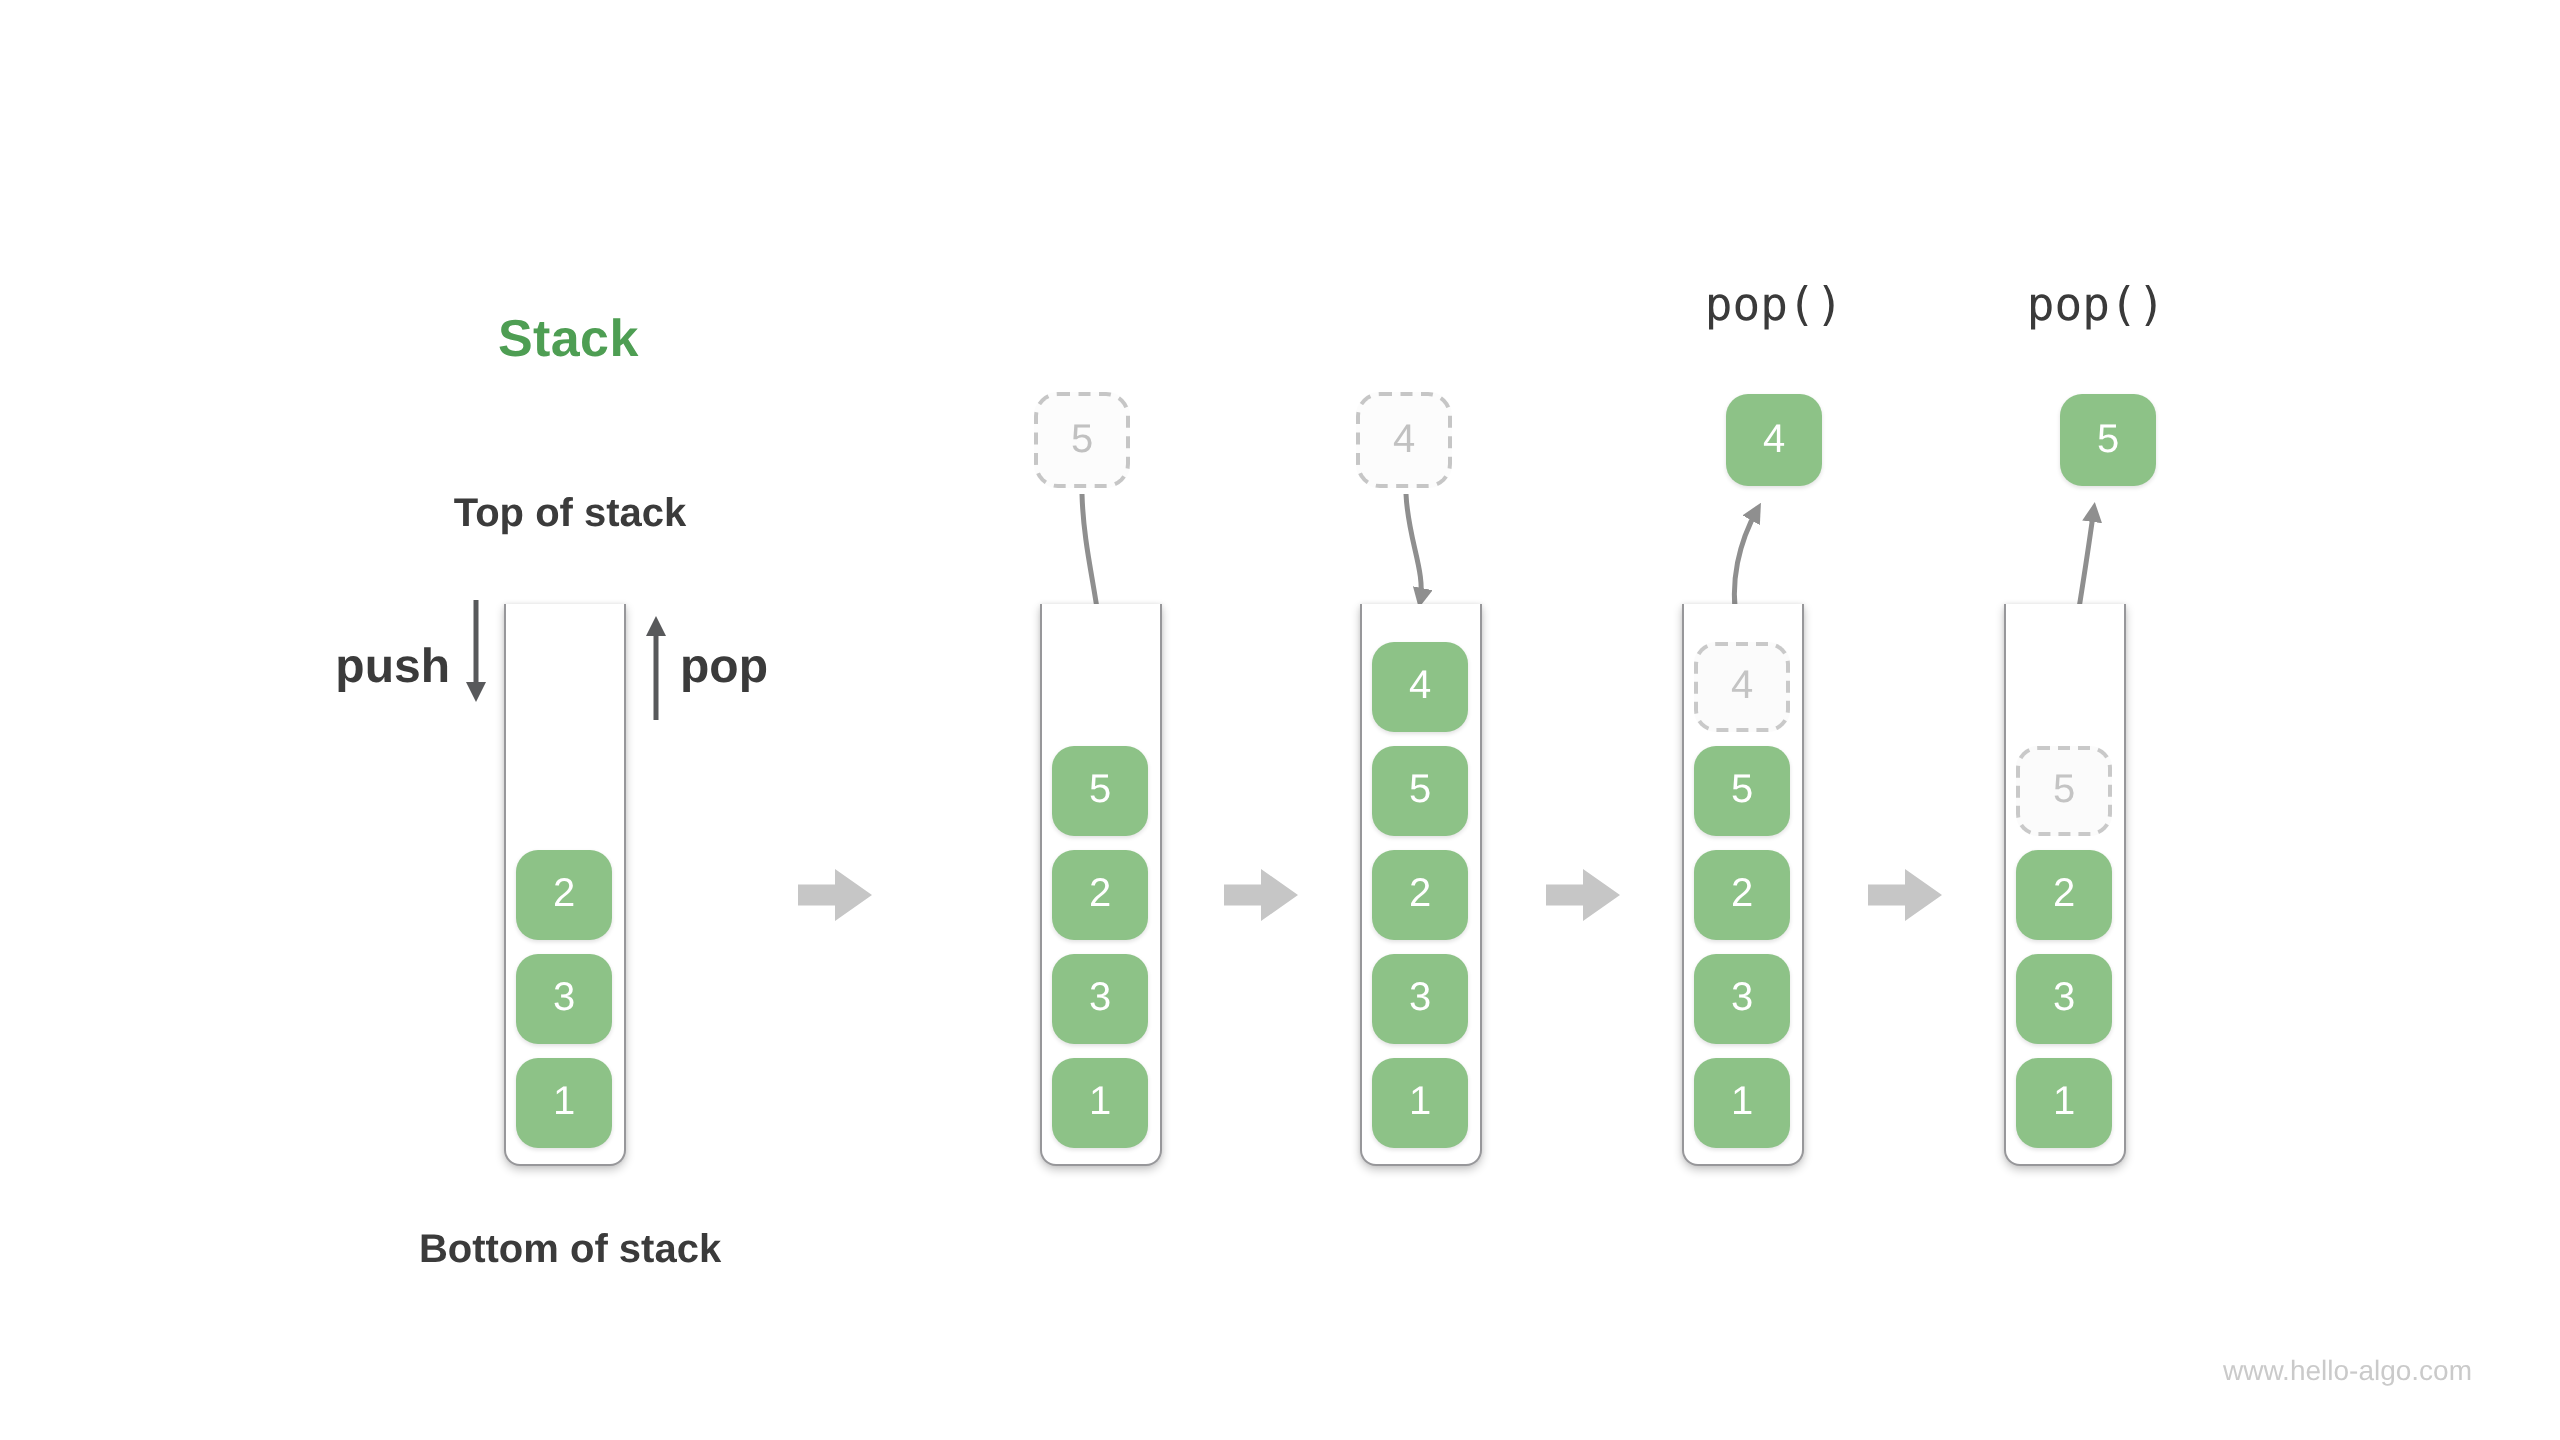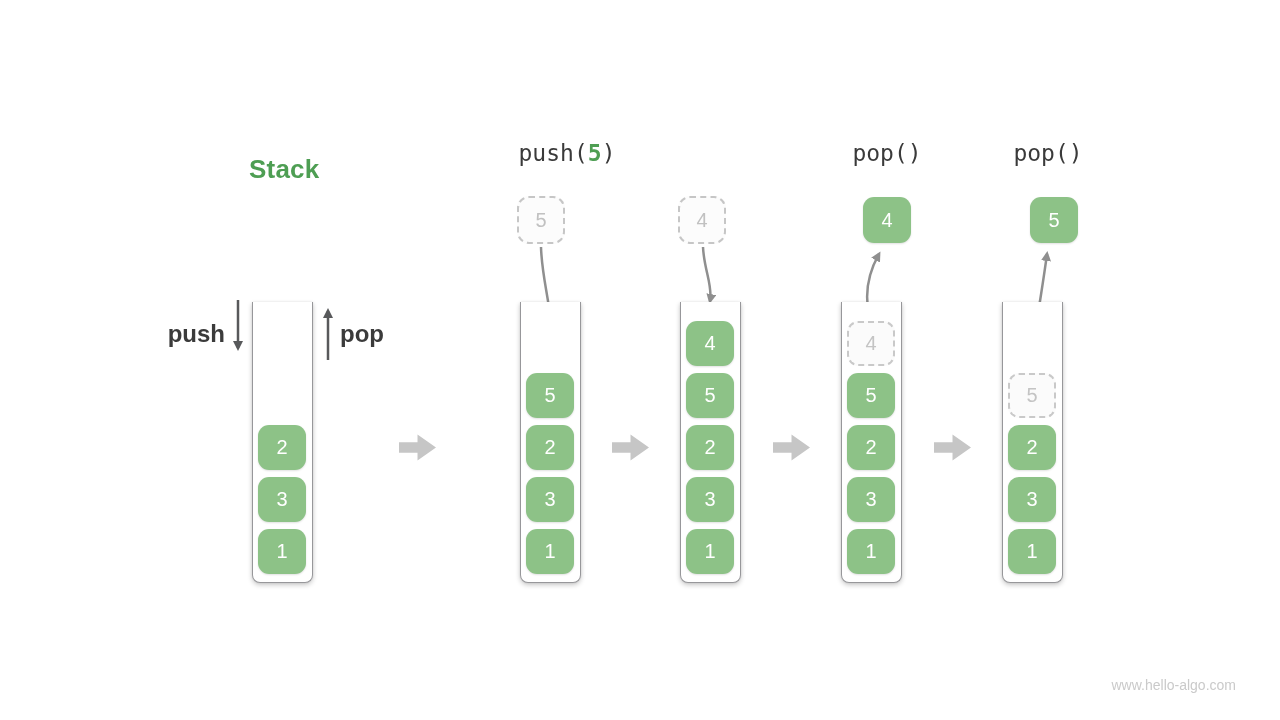--- a/index.html
+++ b/index.html
@@ -66,36 +66,35 @@
     </defs>
     <path d="M238,300 L238,348" stroke="#58595b" stroke-width="2.5" fill="none" marker-end="url(#ah-dark)"></path>
     <path d="M328,360 L328,311" stroke="#58595b" stroke-width="2.5" fill="none" marker-end="url(#ah-dark)"></path>
     <path d="M541,247 C542,285 555,314 550,350" stroke="#8f8f8f" stroke-width="2.5" fill="none" marker-end="url(#ah-gray)"></path>
     <path d="M703,247 C704,270 713,286 710,301" stroke="#8f8f8f" stroke-width="2.5" fill="none" marker-end="url(#ah-gray)"></path>
     <path d="M869,314 C864,291 870,270 879,254" stroke="#8f8f8f" stroke-width="2.5" fill="none" marker-end="url(#ah-gray)"></path>
     <path d="M1030,362 C1036,326 1042,291 1047,254" stroke="#8f8f8f" stroke-width="2.5" fill="none" marker-end="url(#ah-gray)"></path>
   </svg>
 
   <div class="abs title" style="left:249px;top:106px;">Stack</div>
+  <div class="abs caption" style="left:185px;top:246px;">Top of stack</div>
   <div class="abs side-label" style="left:145px;top:320px;width:80px;text-align:right;">push</div>
   <div class="abs side-label" style="left:340px;top:320px;">pop</div>
+  <div class="abs caption" style="left:185px;top:614px;">Bottom of stack</div>
 
   <div class="abs stack-container" style="left:252px;top:302px;"></div>
   <div class="abs box" style="left:258px;top:425px;">2</div>
   <div class="abs box" style="left:258px;top:477px;">3</div>
   <div class="abs box" style="left:258px;top:529px;">1</div>
 
   <div class="abs block-arrow" style="left:399px;top:432px;"></div>
   <div class="abs block-arrow" style="left:612px;top:432px;"></div>
   <div class="abs block-arrow" style="left:773px;top:432px;"></div>
   <div class="abs block-arrow" style="left:934px;top:432px;"></div>
 
-  <div class="abs op-label" style="left:477px;top:140px;">
-    <span>push(</span><span class="arg">5</span><span>)</span>
-  </div>
   <div class="abs dashed-box" style="left:517px;top:196px;">5</div>
   <div class="abs stack-container" style="left:520px;top:302px;"></div>
   <div class="abs box" style="left:526px;top:373px;">5</div>
   <div class="abs box" style="left:526px;top:425px;">2</div>
   <div class="abs box" style="left:526px;top:477px;">3</div>
   <div class="abs box" style="left:526px;top:529px;">1</div>
 
   <div class="abs dashed-box" style="left:678px;top:196px;">4</div>
   <div class="abs stack-container" style="left:680px;top:302px;"></div>
   <div class="abs box" style="left:686px;top:321px;">4</div>

